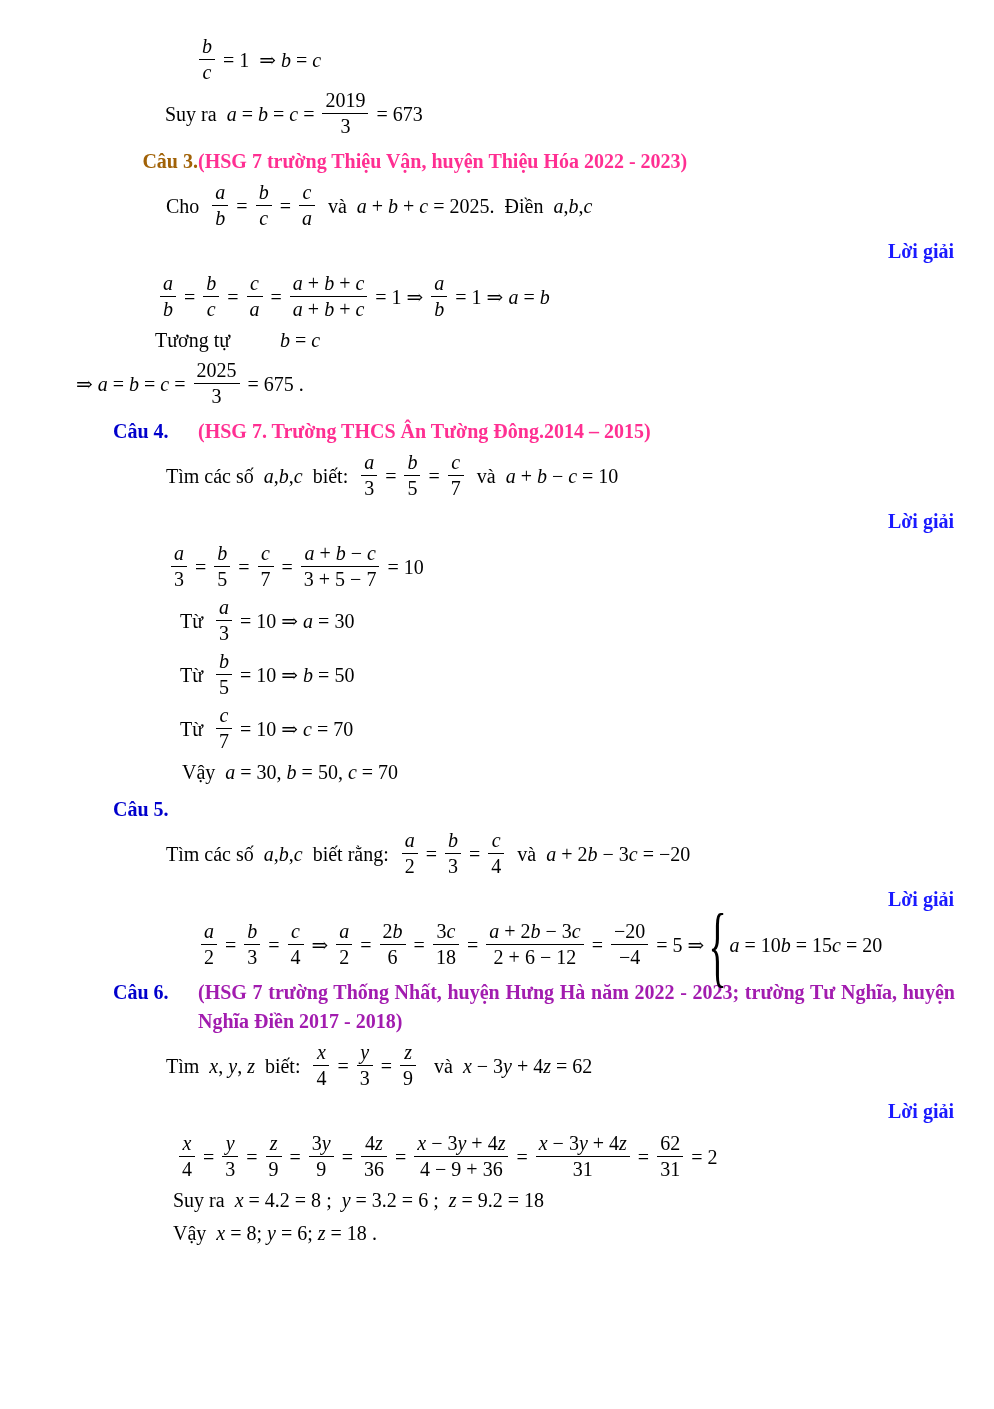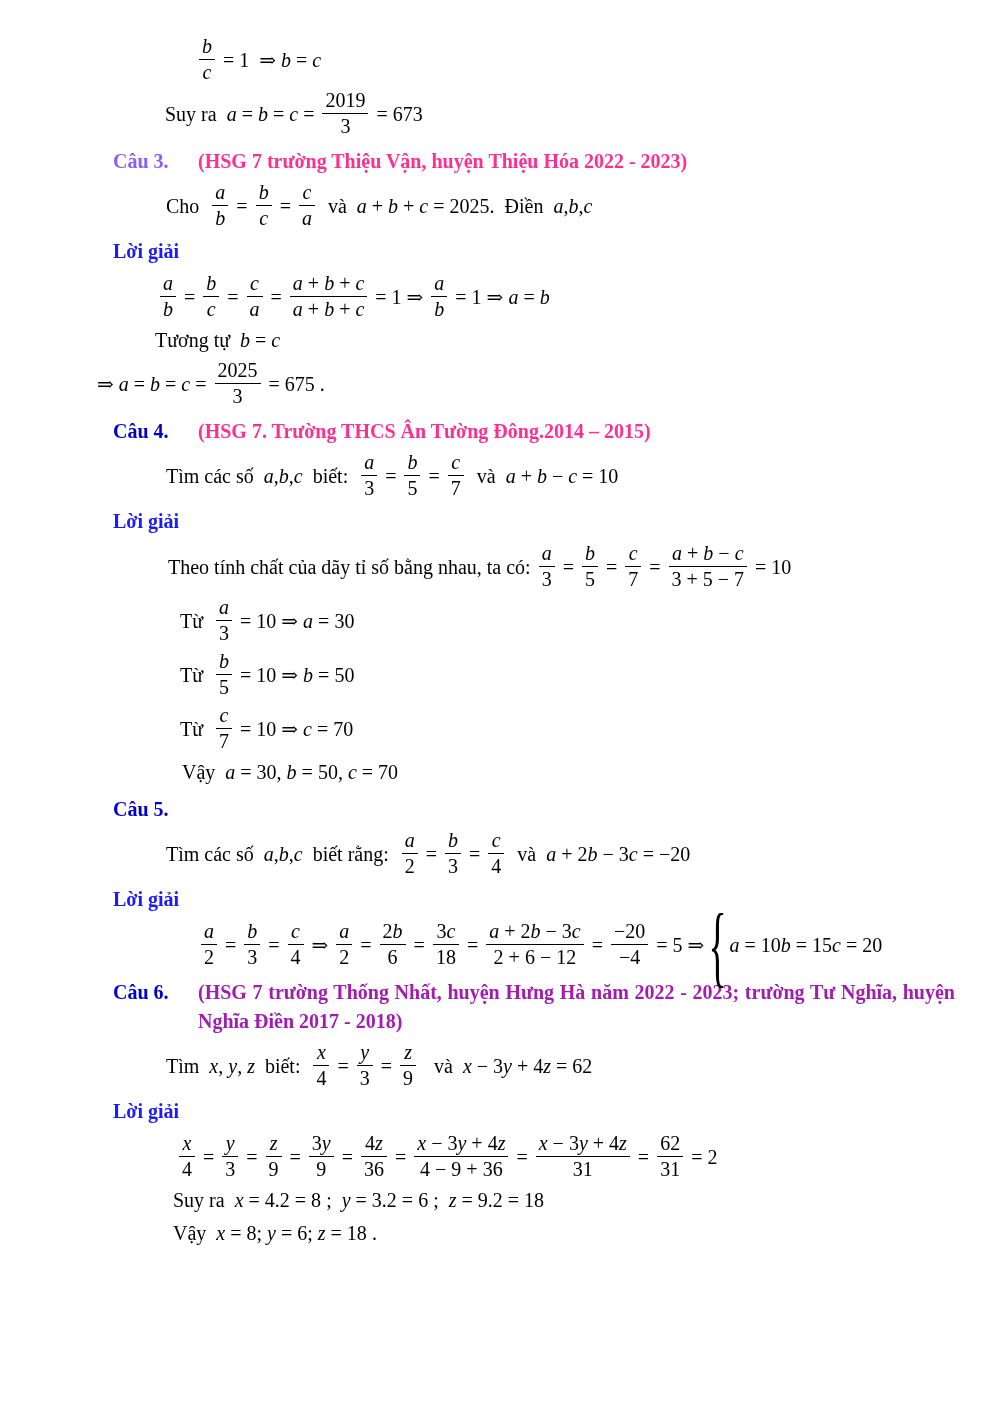--- a/index.html
+++ b/index.html
@@ -32,21 +32,21 @@
   .question{
     display:flex;align-items:flex-start;
     margin:9px 0 3px 0;
     font-weight:bold;line-height:29px;
   }
   .q-label{flex:0 0 85px;margin-left:113px;}
   .q-src{flex:1;padding-right:39px;}
   .q-src.justify{text-align:justify;}
   .solution{
     margin:7px 40px 7px 113px;
-    text-align:left;font-weight:bold;line-height:28px;
+    text-align:right;font-weight:bold;line-height:28px;
   }
   .cases{display:inline-flex;align-items:center;margin-left:4px;}
   .cases .brace{
     font-size:36px;font-weight:400;
     transform:scaleY(2.55) scaleX(1.05);
     transform-origin:center;
     margin:0 3px 0 1px;line-height:36px;
   }
   .cases .rows{display:flex;flex-direction:row;text-align:left;}
   .cases .rows .crow{line-height:30px;white-space:pre;}
@@ -60,21 +60,21 @@
         <span class="frac"><span class="num"><i>b</i></span><span class="den"><i>c</i></span></span>
         <span class="math"> = 1  ⇒ <i>b</i> = <i>c</i></span>
       </div>
       <div class="line" style="margin-left: 165px;">
         <span class="up">Suy ra  </span>
         <span class="math"><i>a</i> = <i>b</i> = <i>c</i> = </span>
         <span class="frac"><span class="num">2019</span><span class="den">3</span></span>
         <span class="math"> = 673</span>
       </div>
       <div class="question">
-        <span class="q-label" style="color: #8b5cf6;">Câu 3.</span>
+        <span class="q-label" style="color: #a16207; text-align: right;">Câu 3.</span>
         <span class="q-src" style="color: rgb(255, 47, 146);">(HSG 7 trường Thiệu Vận, huyện Thiệu Hóa 2022 - 2023)</span>
       </div>
       <div class="line" style="margin-left: 166px;">
         <span class="up">Cho  </span>
         <span class="frac"><span class="num"><i>a</i></span><span class="den"><i>b</i></span></span>
         <span class="math"> = </span>
         <span class="frac"><span class="num"><i>b</i></span><span class="den"><i>c</i></span></span>
         <span class="math"> = </span>
         <span class="frac"><span class="num"><i>c</i></span><span class="den"><i>a</i></span></span>
         <span class="up">  và  </span>
@@ -88,25 +88,25 @@
         <span class="math"> = </span>
         <span class="frac"><span class="num"><i>b</i></span><span class="den"><i>c</i></span></span>
         <span class="math"> = </span>
         <span class="frac"><span class="num"><i>c</i></span><span class="den"><i>a</i></span></span>
         <span class="math"> = </span>
         <span class="frac"><span class="num"><i>a</i> + <i>b</i> + <i>c</i></span><span class="den"><i>a</i> + <i>b</i> + <i>c</i></span></span>
         <span class="math"> = 1 ⇒ </span>
         <span class="frac"><span class="num"><i>a</i></span><span class="den"><i>b</i></span></span>
         <span class="math"> = 1 ⇒ <i>a</i> = <i>b</i></span>
       </div>
-      <div class="line" style="margin-left: 155px;">
+      <div class="line" style="margin-left: 155px; gap: 40px;">
         <span class="up">Tương tự  </span>
         <span class="math"><i>b</i> = <i>c</i></span>
       </div>
-      <div class="line" style="margin-left: 97px;">
+      <div class="line" style="margin-left: 76px;">
         <span class="math">⇒ <i>a</i> = <i>b</i> = <i>c</i> = </span>
         <span class="frac"><span class="num">2025</span><span class="den">3</span></span>
         <span class="math"> = 675</span>
         <span class="up"> .</span>
       </div>
       <div class="question">
         <span class="q-label" style="color: rgb(0, 0, 204);">Câu 4.</span>
         <span class="q-src" style="color: rgb(255, 47, 146);">(HSG 7. Trường THCS Ân Tường Đông.2014 – 2015)</span>
       </div>
       <div class="line" style="margin-left: 166px;">
@@ -116,21 +116,20 @@
         <span class="frac"><span class="num"><i>a</i></span><span class="den">3</span></span>
         <span class="math"> = </span>
         <span class="frac"><span class="num"><i>b</i></span><span class="den">5</span></span>
         <span class="math"> = </span>
         <span class="frac"><span class="num"><i>c</i></span><span class="den">7</span></span>
         <span class="up">  và  </span>
         <span class="math"><i>a</i> + <i>b</i> − <i>c</i> = 10</span>
       </div>
       <div class="solution" style="color: rgb(26, 26, 255);">Lời giải</div>
       <div class="line" style="margin-left: 168px;">
-        <span class="up">Theo tính chất của dãy tỉ số bằng nhau, ta có: </span>
         <span class="frac"><span class="num"><i>a</i></span><span class="den">3</span></span>
         <span class="math"> = </span>
         <span class="frac"><span class="num"><i>b</i></span><span class="den">5</span></span>
         <span class="math"> = </span>
         <span class="frac"><span class="num"><i>c</i></span><span class="den">7</span></span>
         <span class="math"> = </span>
         <span class="frac"><span class="num"><i>a</i> + <i>b</i> − <i>c</i></span><span class="den">3 + 5 − 7</span></span>
         <span class="math"> = 10</span>
       </div>
       <div class="line" style="margin-left: 180px;">

